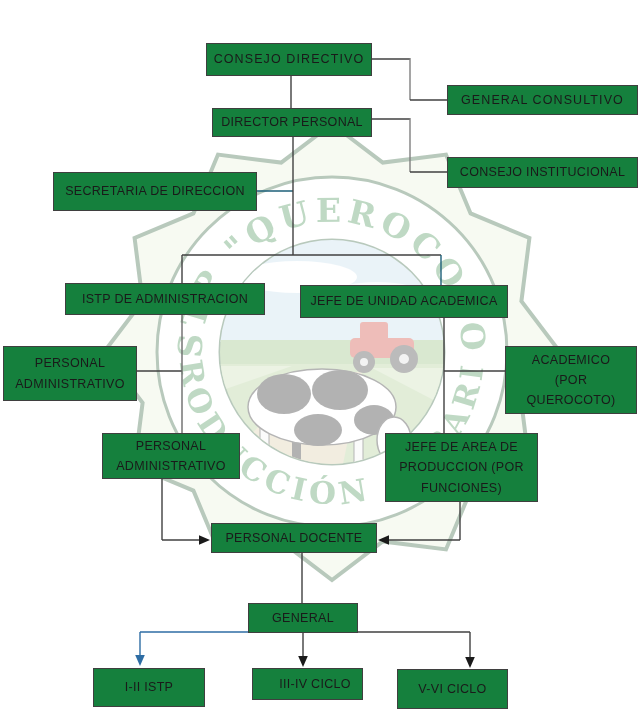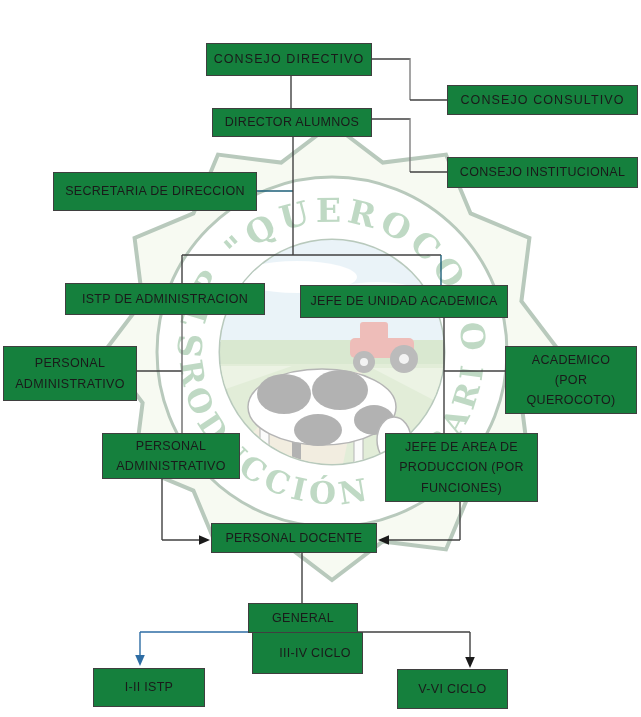--- a/index.html
+++ b/index.html
@@ -139,23 +139,23 @@
 
     <polygon points="210,540 199,535.2 199,544.8" fill="#1a1a1a"></polygon>
     <polygon points="378,540 389,535.2 389,544.8" fill="#1a1a1a"></polygon>
     <polygon points="303,667 298.2,656 307.8,656" fill="#1a1a1a"></polygon>
     <polygon points="140,666 135.2,655 144.8,655" fill="#2e6da4"></polygon>
     <polygon points="470,668 465.2,657 474.8,657" fill="#1a1a1a"></polygon>
   </svg>
 
   <div class="node sp" style="left:206px;top:43px;width:166px;height:33px;">CONSEJO DIRECTIVO</div>
 
-  <div class="node sp" style="left:447px;top:85px;width:191px;height:30px;">CONSEJO CONSULTIVO</div>
+  <div class="node sp" style="left:447px;top:85px;width:191px;height:30px;">GENERAL CONSULTIVO</div>
 
-  <div class="node" style="left:212px;top:108px;width:160px;height:29px;">DIRECTOR ALUMNOS</div>
+  <div class="node" style="left:212px;top:108px;width:160px;height:29px;">DIRECTOR PERSONAL</div>
 
   <div class="node" style="left:447px;top:157px;width:191px;height:31px;">CONSEJO INSTITUCIONAL</div>
 
   <div class="node" style="left:53px;top:172px;width:204px;height:39px;">SECRETARIA DE DIRECCION</div>
 
   <div class="node" style="left:65px;top:283px;width:200px;height:32px;">ISTP DE ADMINISTRACION</div>
 
   <div class="node" style="left:300px;top:285px;width:208px;height:33px;">JEFE DE UNIDAD ACADEMICA</div>
 
   <div class="node" style="left:3px;top:346px;width:134px;height:55px;">PERSONAL
@@ -171,17 +171,17 @@
   <div class="node" style="left:385px;top:433px;width:153px;height:69px;">JEFE DE AREA DE
 PRODUCCION (POR
 FUNCIONES)</div>
 
   <div class="node" style="left:211px;top:523px;width:166px;height:30px;">PERSONAL DOCENTE</div>
 
   <div class="node" style="left:248px;top:603px;width:110px;height:30px;">GENERAL</div>
 
   <div class="node" style="left:93px;top:668px;width:112px;height:39px;">I-II ISTP</div>
 
-  <div class="node" style="left:252px;top:632px;width:111px;height:42px;padding-left:15px;">III-IV CICLO</div>
+  <div class="node" style="left:252px;top:668px;width:111px;height:32px;padding-left:15px;">III-IV CICLO</div>
 
   <div class="node" style="left:397px;top:669px;width:111px;height:40px;">V-VI CICLO</div>
 
 </div>
 
 </body></html>

